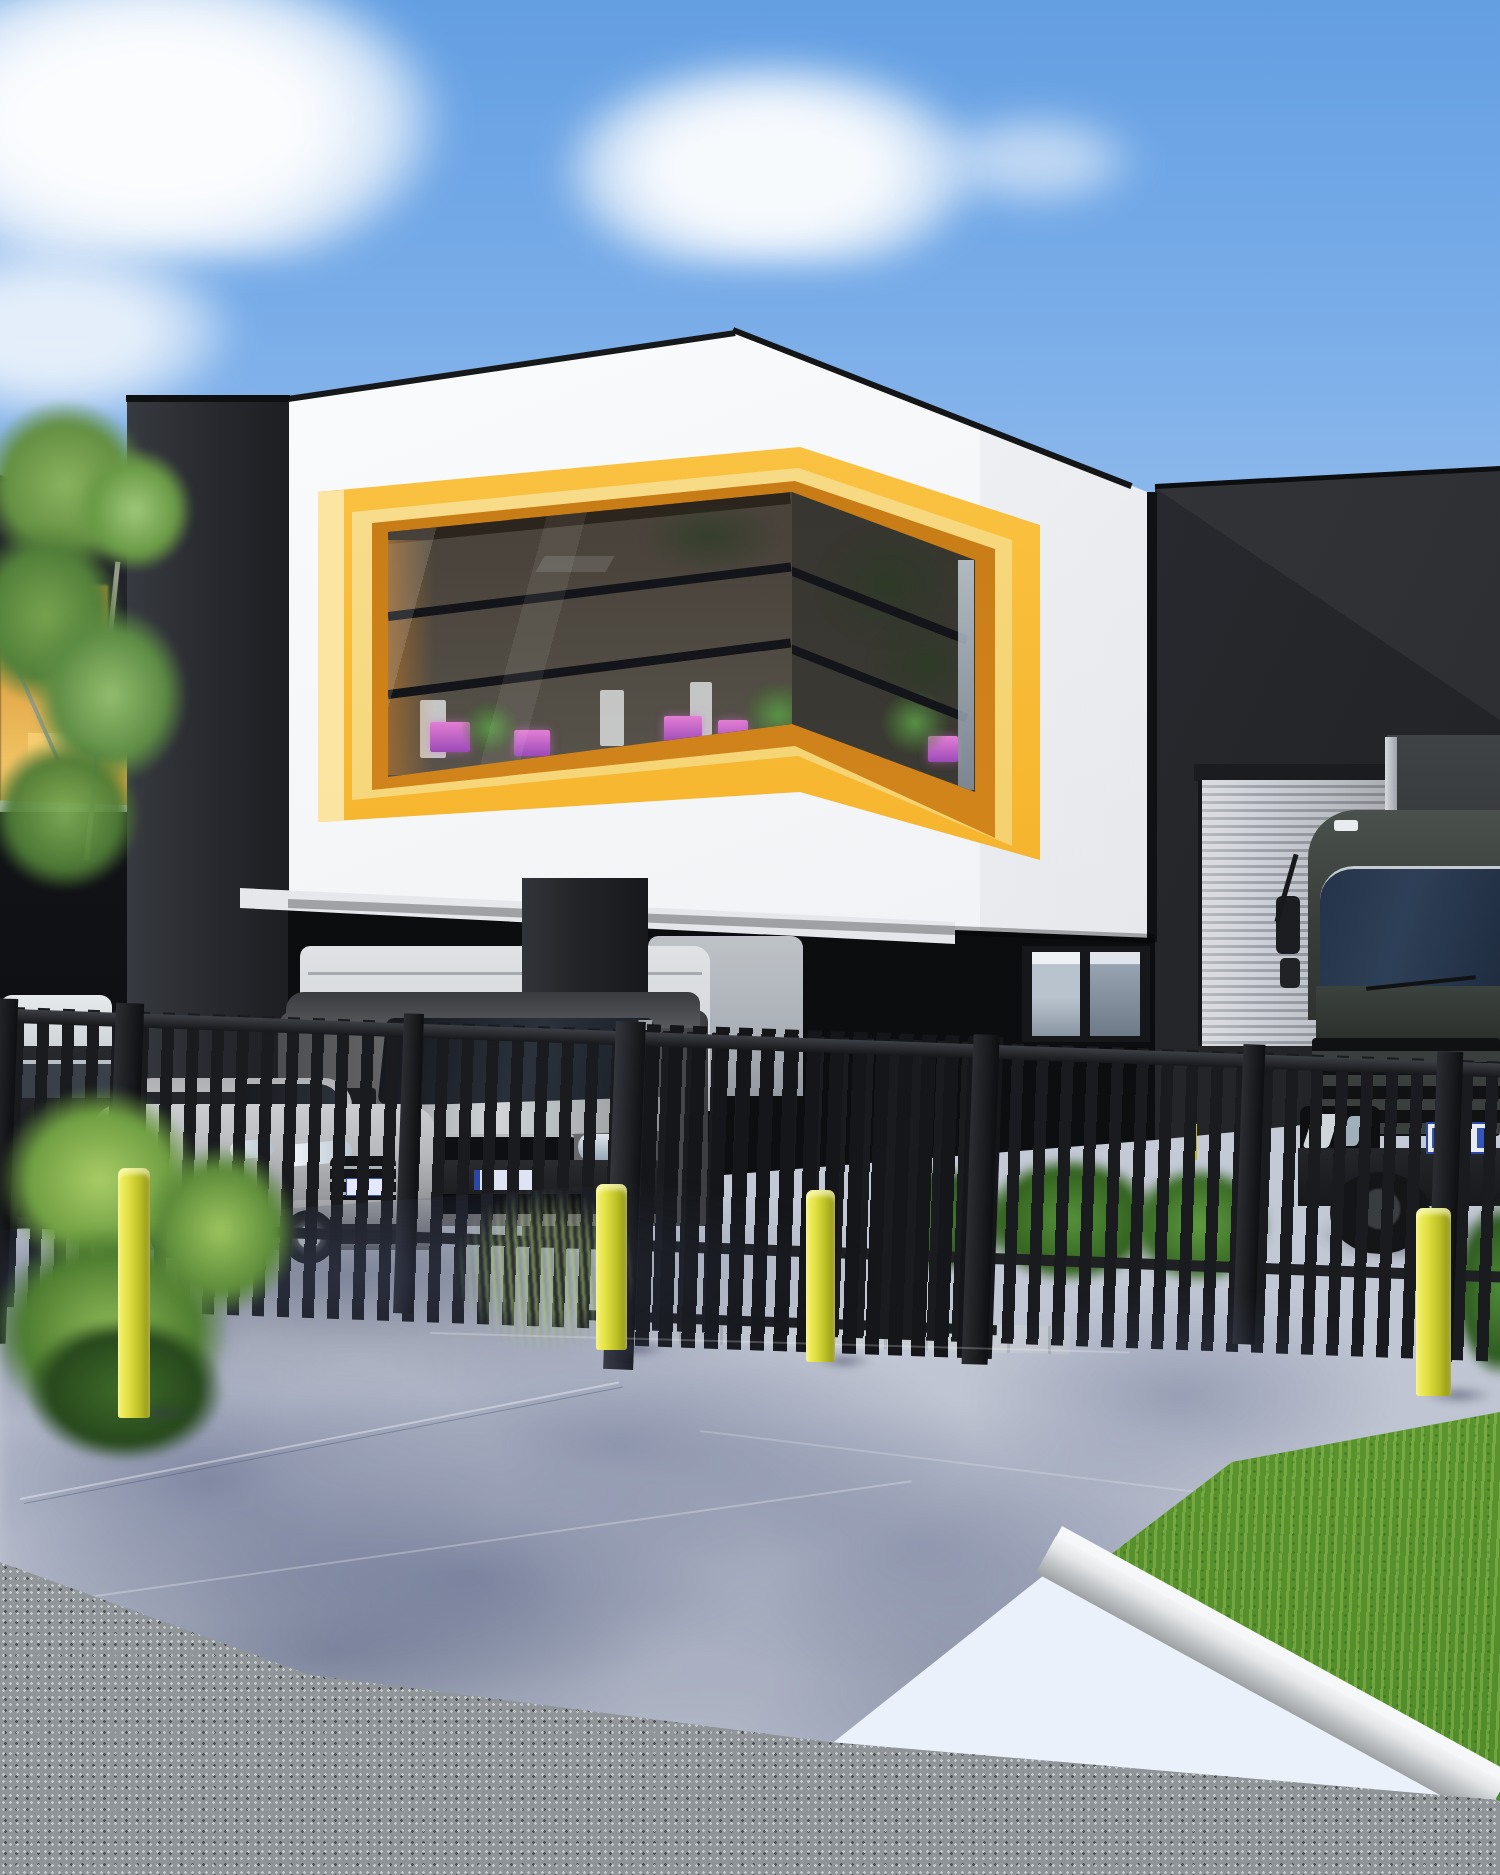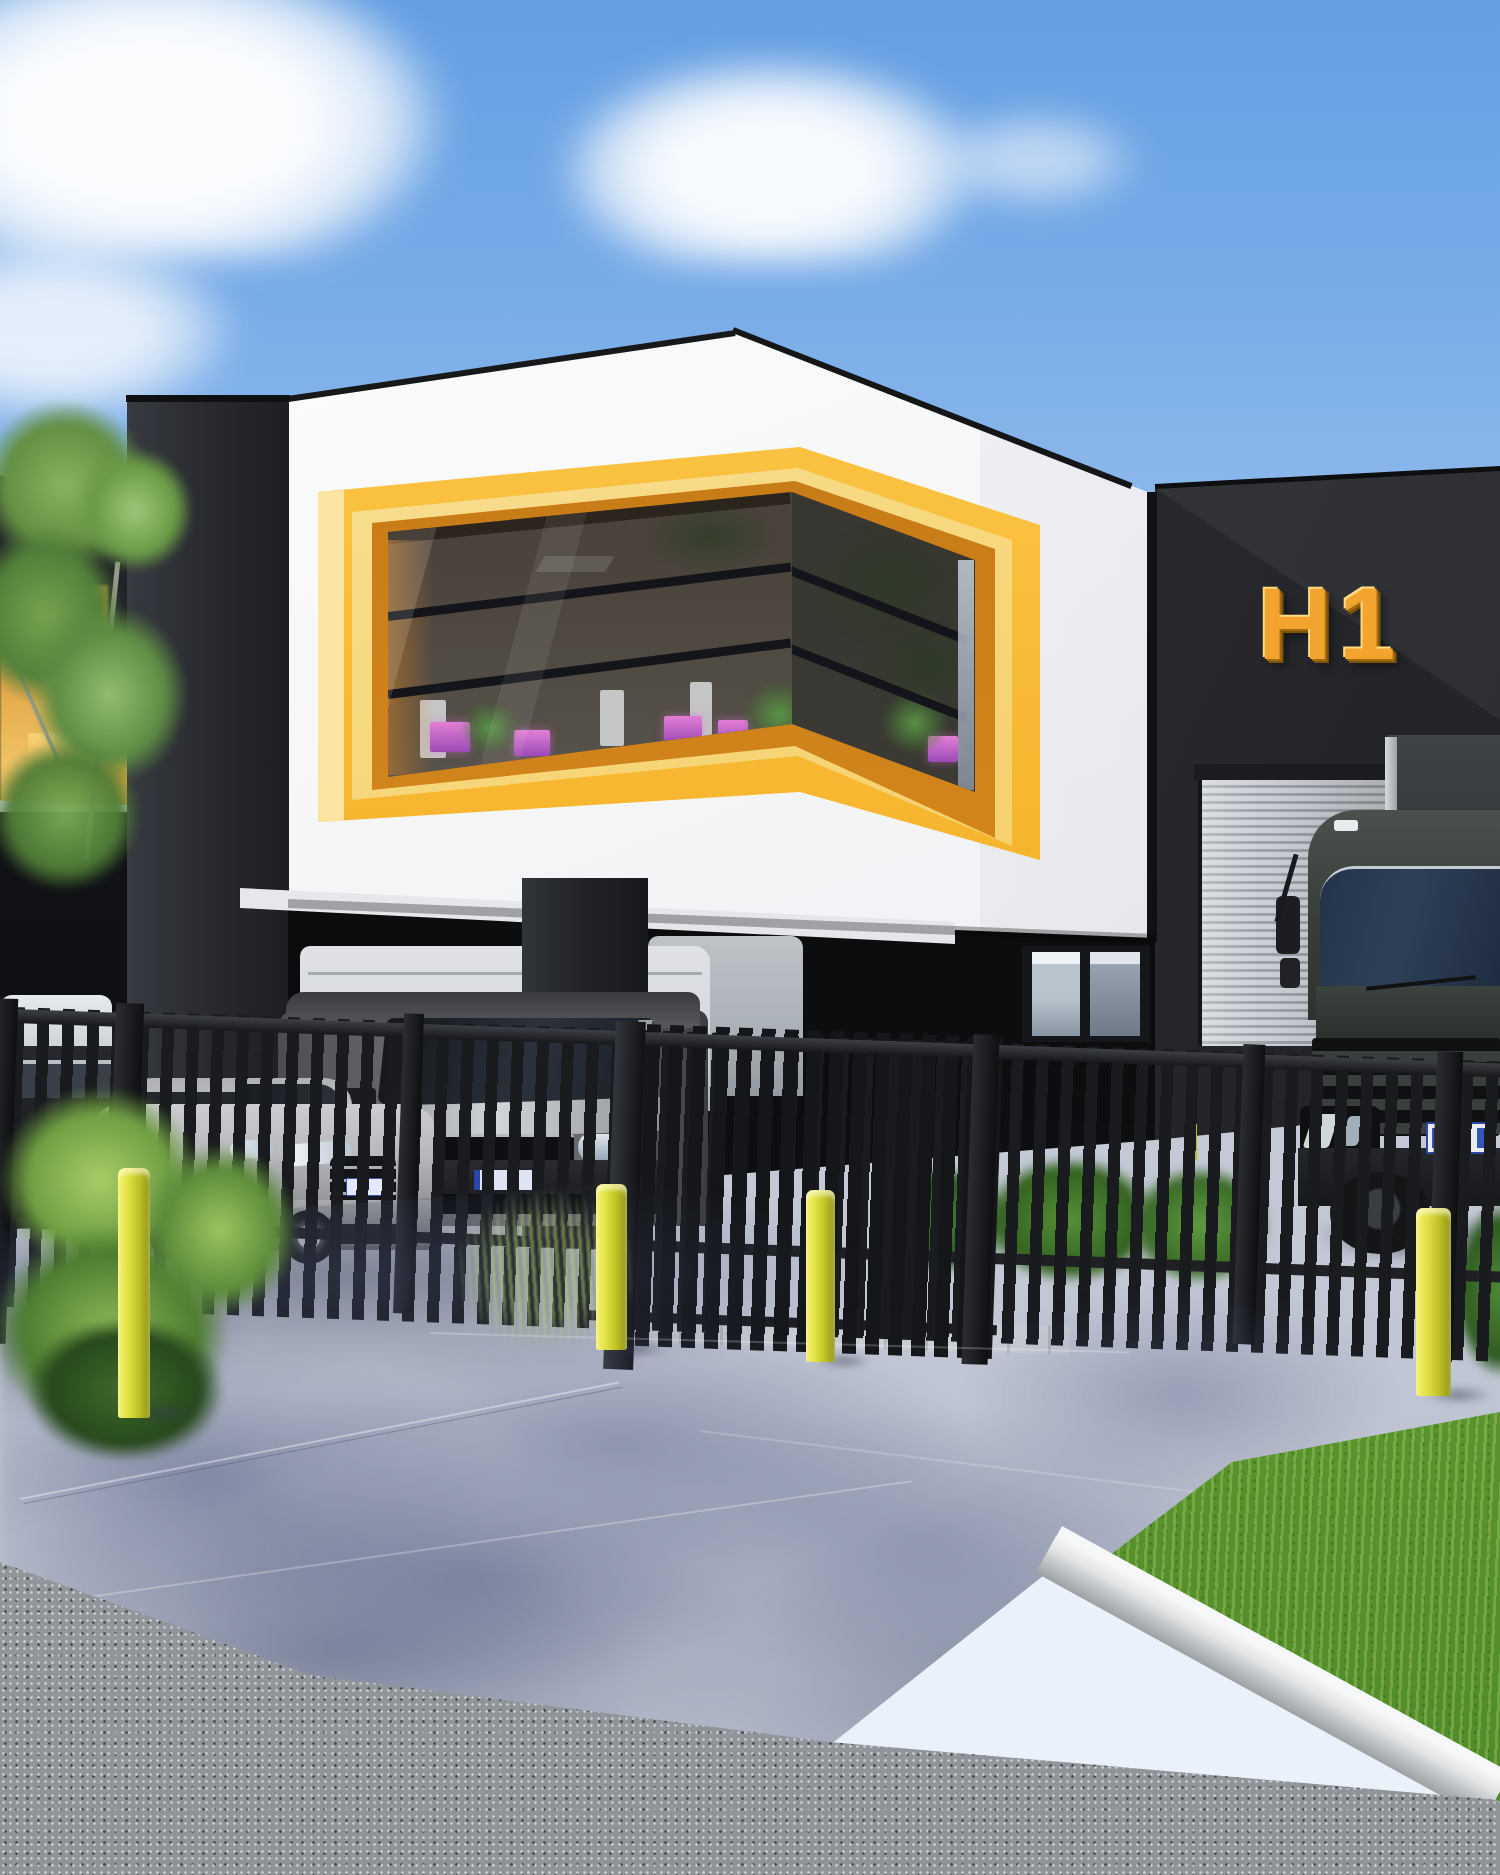--- a/index.html
+++ b/index.html
@@ -141,21 +141,20 @@
   <div class="a" id="cap-left"></div>
   <div class="a" id="cap-right"></div>
   <div class="a" id="left-pillar"></div>
   <div class="a" id="pillar-cap"></div>
   <div class="fill" id="right-wing"></div>
   <div class="fill" id="wing-sheen"></div>
   <div class="a" id="wing-cap"></div>
   <div class="a" id="corner-reveal"></div>
   <div class="a" id="door-lintel"></div>
   <div class="a" id="roller-door"></div>
-  <div class="a" id="h1-sign">H1</div>
   <div class="fill" id="undercroft"></div>
   <div class="fill" id="soffit"></div>
   <div class="fill" id="box-shadow-line"></div>
 
   <div class="fill" id="frame-outer"></div>
   <div class="fill" id="frame-left-hl"></div>
   <div class="fill" id="frame-bevel"></div>
   <div class="fill" id="frame-deep"></div>
 
   <div class="fill" id="glass-front">

